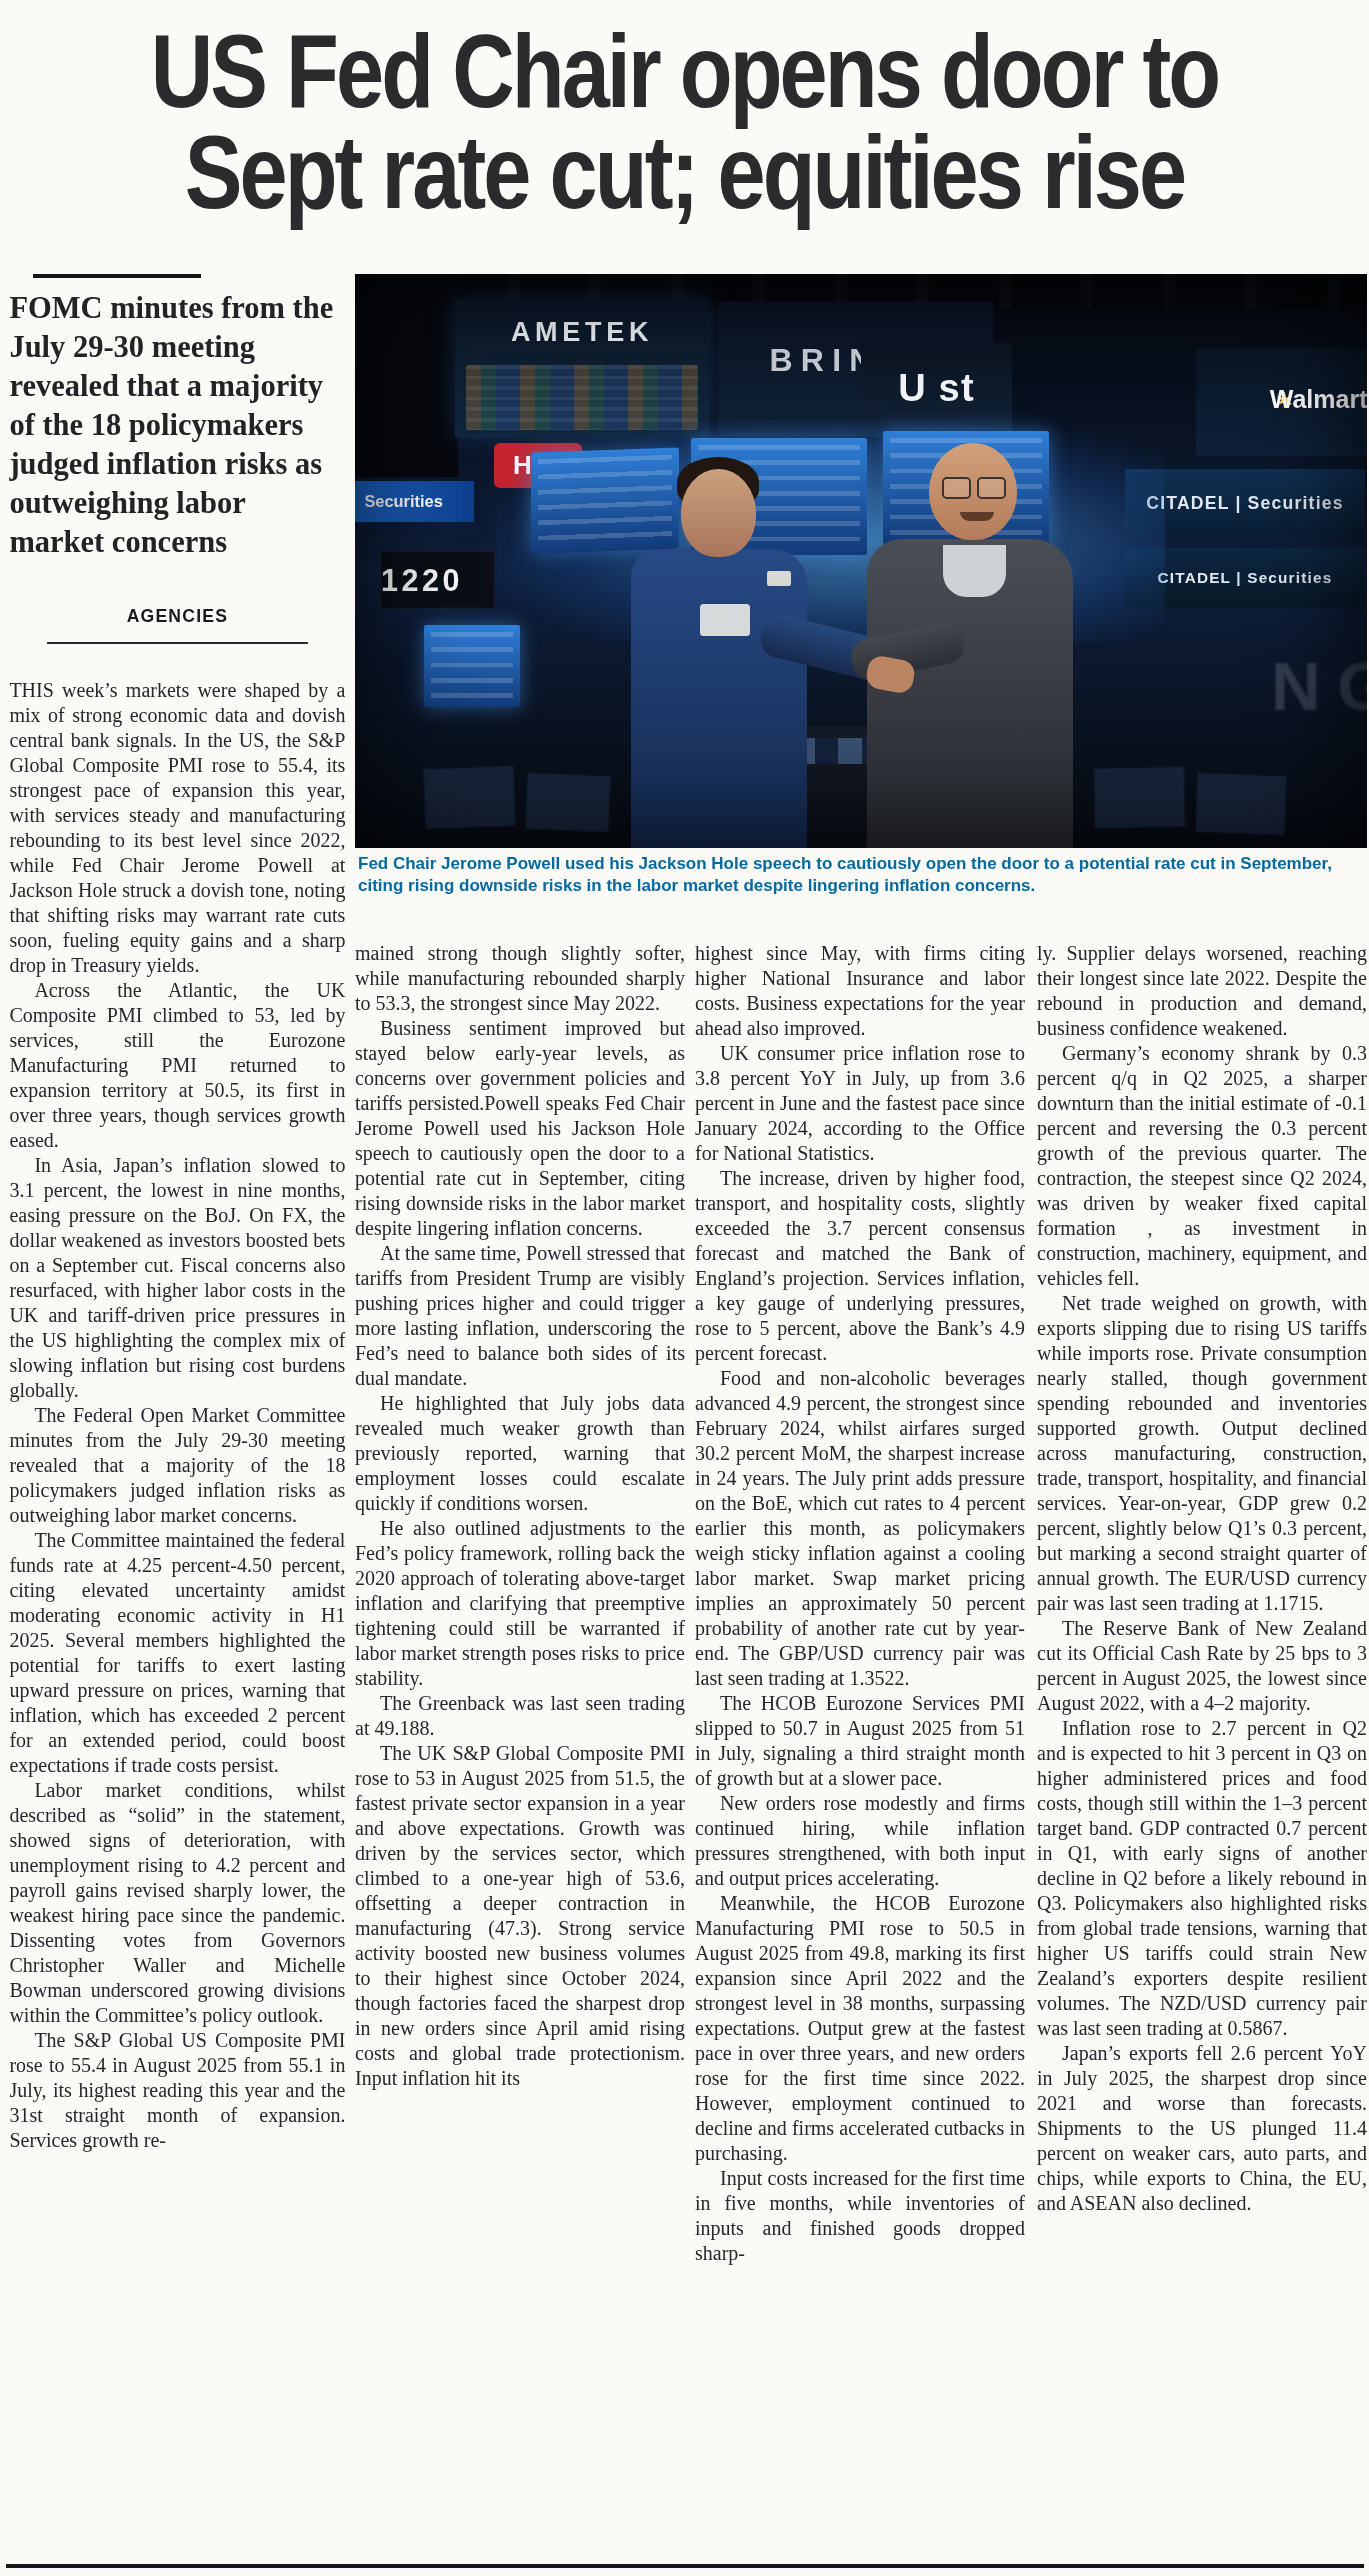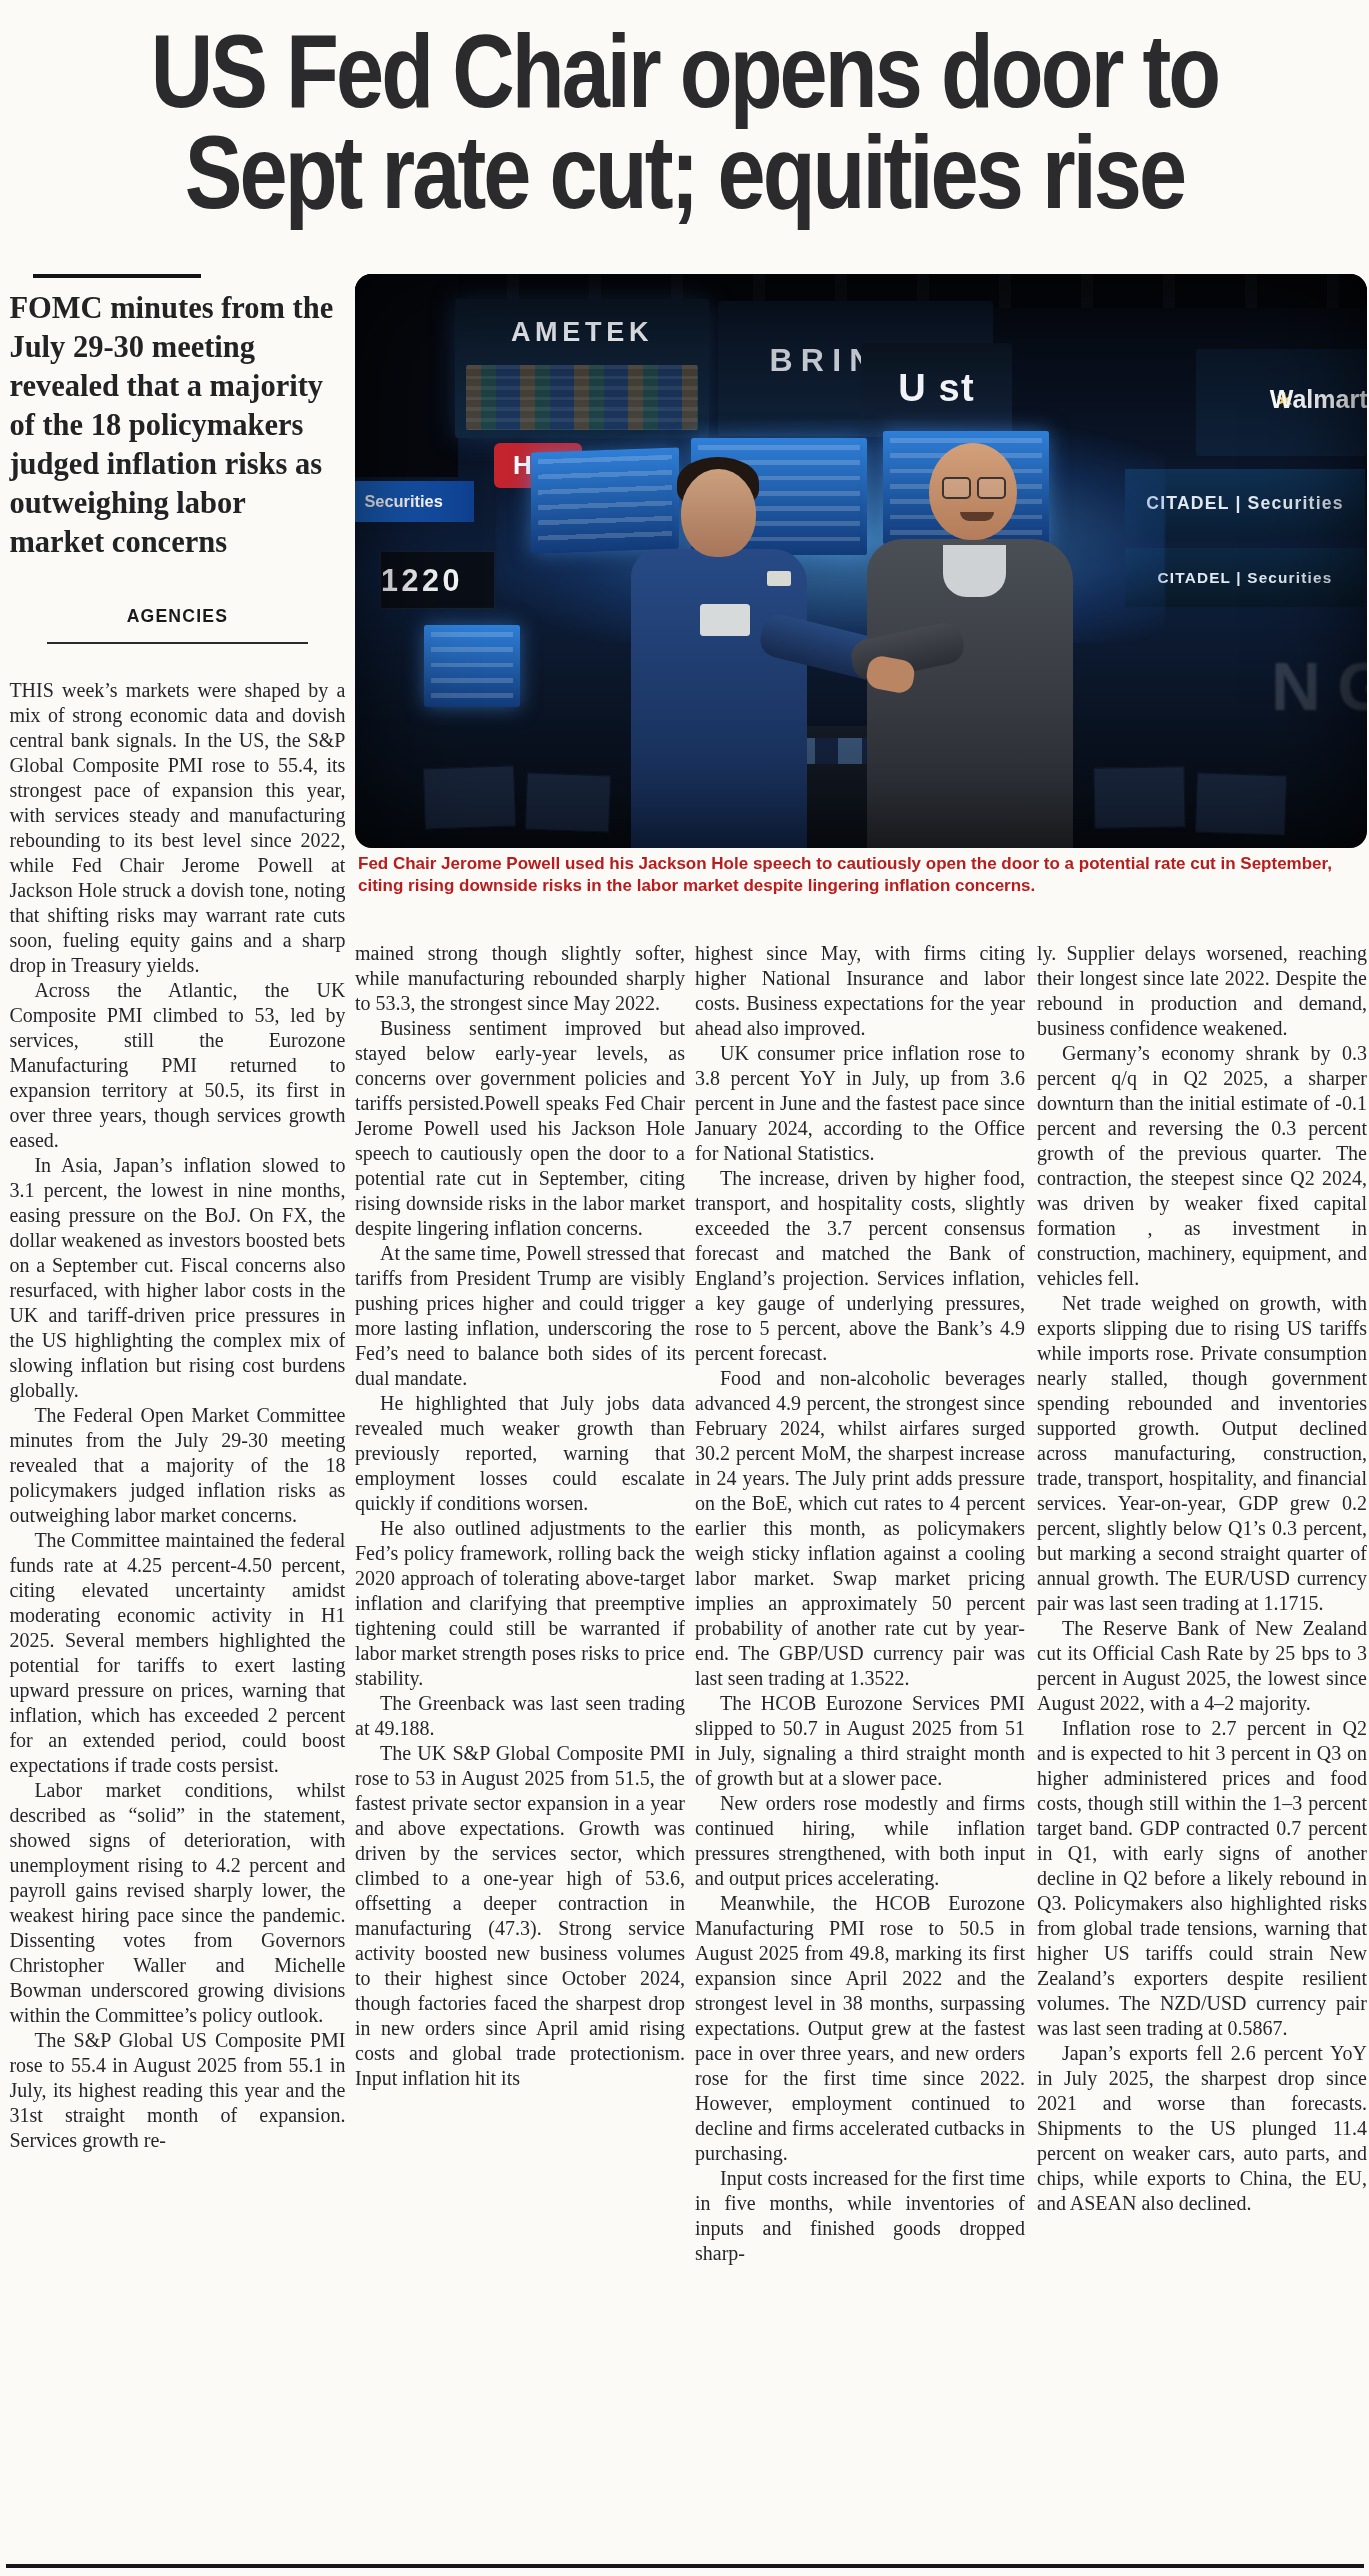--- a/index.html
+++ b/index.html
@@ -23,21 +23,21 @@
   .body-col{font-size:20px;line-height:25px;text-align:justify;color:#26262c;}
   .body-col p{margin:0;text-indent:25px;}
   .body-col p:first-child{text-indent:0;margin-top:16px;}
   .col1 .body-col{margin-top:17.6px;height:1850px;overflow:hidden;}
 
   .textcol{position:absolute;top:925px;width:330px;height:1595px;overflow:hidden;}
   #col2{left:355px;}#col3{left:695px;}#col4{left:1037px;}
 
   
   .photo{position:absolute;left:355px;top:274px;width:1012px;height:574px;overflow:hidden;
-    background:linear-gradient(180deg,#05070d 0%,#0a1426 30%,#0e1f3c 52%,#0a1322 78%,#070b12 100%);border-radius:17px;}
+    background:linear-gradient(180deg,#05070d 0%,#0a1426 30%,#0e1f3c 52%,#0a1322 78%,#070b12 100%);}
   .photo::after{content:"";position:absolute;inset:0;box-shadow:inset 0 0 106px rgba(0,0,0,.8);pointer-events:none;}
   .photo *{position:absolute;}
   .ceiling{left:0;top:0;width:1012px;height:34px;
     background:repeating-linear-gradient(90deg,#05060a 0 70px,#0b0d13 70px 82px);}
   .dark-corner-l{left:0;top:0;width:103px;height:203px;background:#06080e;}
   .scr{border-radius:3.5px;}
   .brand{position:static;display:block;font-family:"Liberation Sans",sans-serif;font-weight:bold;text-align:center;}
   #scrA{left:100px;top:25px;width:254px;height:139px;background:linear-gradient(180deg,#0c1726,#11273f);
         box-shadow:0 0 26px rgba(45,95,170,.35);}
   #scrA .brand{margin-top:17.6px;font-size:27px;letter-spacing:4.7px;color:#eef1f5;}
@@ -108,21 +108,21 @@
     background:linear-gradient(180deg,#d2a07b,#b47c5a);}
   .lens{width:25px;height:17.6px;border:2.9px solid #3a332f;border-radius:4.7px;background:rgba(255,255,255,.14);}
   #lens1{left:587px;top:203px;}#lens2{left:622px;top:203px;}
   #rm-smile{left:605px;top:238px;width:34px;height:9.4px;background:#5d3a2a;border-radius:0 0 17.6px 17.6px;}
   #rm-arm{left:496px;top:357px;width:113px;height:41px;border-radius:17.6px;transform:rotate(-12deg);
     background:linear-gradient(180deg,#45494f,#2b2e34);}
 
   
   .caption{position:absolute;left:358px;top:853px;width:1008px;
     font-family:"Liberation Sans",sans-serif;font-weight:bold;
-    font-size:17px;line-height:22px;color:#b91c1c;}
+    font-size:17px;line-height:22px;color:#0369a1;}
 
   .bottom-rule{position:absolute;left:5.9px;top:2564px;width:1358px;height:4.1px;background:#16161b;}
 </style>
 </head>
 <body>
 
 <div id="page">
 
   <h1 class="headline"><span class="hl-inner">US Fed Chair opens door to
 Sept rate cut; equities rise</span></h1>

